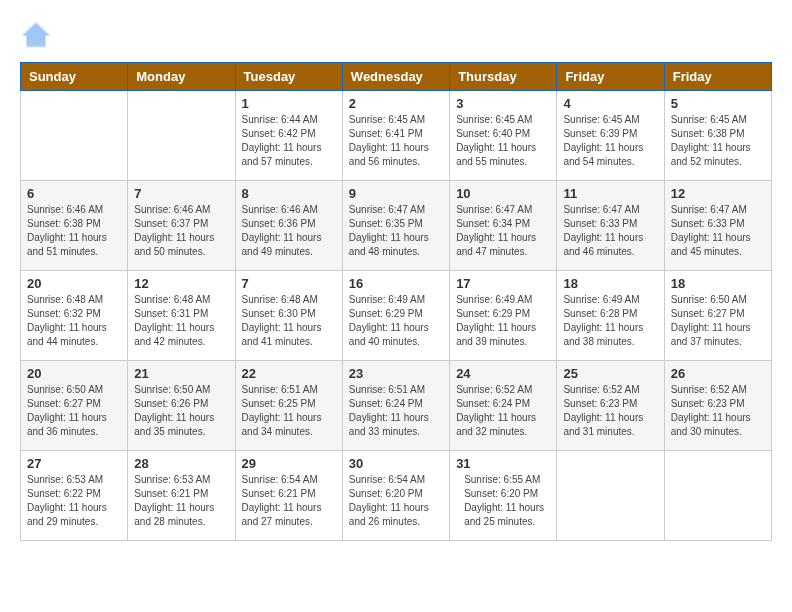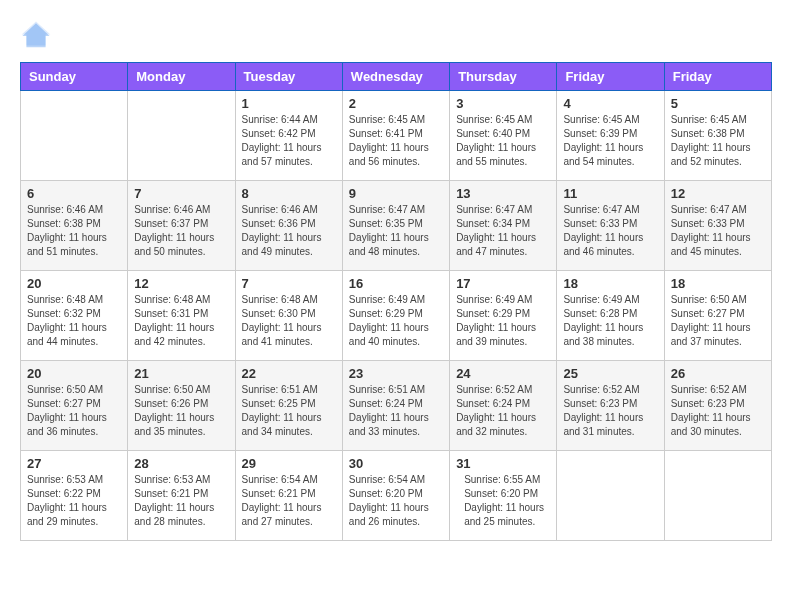--- a/index.html
+++ b/index.html
@@ -76,21 +76,21 @@
       margin-bottom: 2px;
     }
     .day-info {
       font-size: 10px;
       line-height: 1.4;
       color: #444;
     }
     .empty { background: #f9f9f9; }
     tr:nth-child(even) td { background: #f5f5f5; }
     tr:nth-child(odd) td { background: #fff; }
-    .calendar thead tr th { background: #8b5cf6; }
+    .calendar thead tr th { background: #a16207; }
   </style>
 </head>
 <body>
 
 <div class="header">
   <div class="logo">
     <svg class="logo-icon" viewBox="0 0 40 40">
   <rect width="40" height="40" fill="none"></rect>
   <path d="M8,32 L8,18 L2,18 L20,2 L38,18 L32,18 L32,32 Z" fill="#1a73e8" opacity="0.15"></path>
   <path d="M8,34 L8,20 L3,20 L20,4 L37,20 L32,20 L32,34 Z" fill="#1a73e8" opacity="0.3"></path>
@@ -172,21 +172,21 @@
 Sunset: 6:36 PM
 Daylight: 11 hours and 49 minutes.</div>
         </td>
         <td>
           <div class="day-number">9</div>
           <div class="day-info" style="white-space: pre-line;">Sunrise: 6:47 AM
 Sunset: 6:35 PM
 Daylight: 11 hours and 48 minutes.</div>
         </td>
         <td>
-          <div class="day-number">13</div>
+          <div class="day-number">10</div>
           <div class="day-info" style="white-space: pre-line;">Sunrise: 6:47 AM
 Sunset: 6:34 PM
 Daylight: 11 hours and 47 minutes.</div>
         </td>
         <td>
           <div class="day-number">11</div>
           <div class="day-info" style="white-space: pre-line;">Sunrise: 6:47 AM
 Sunset: 6:33 PM
 Daylight: 11 hours and 46 minutes.</div>
         </td>

